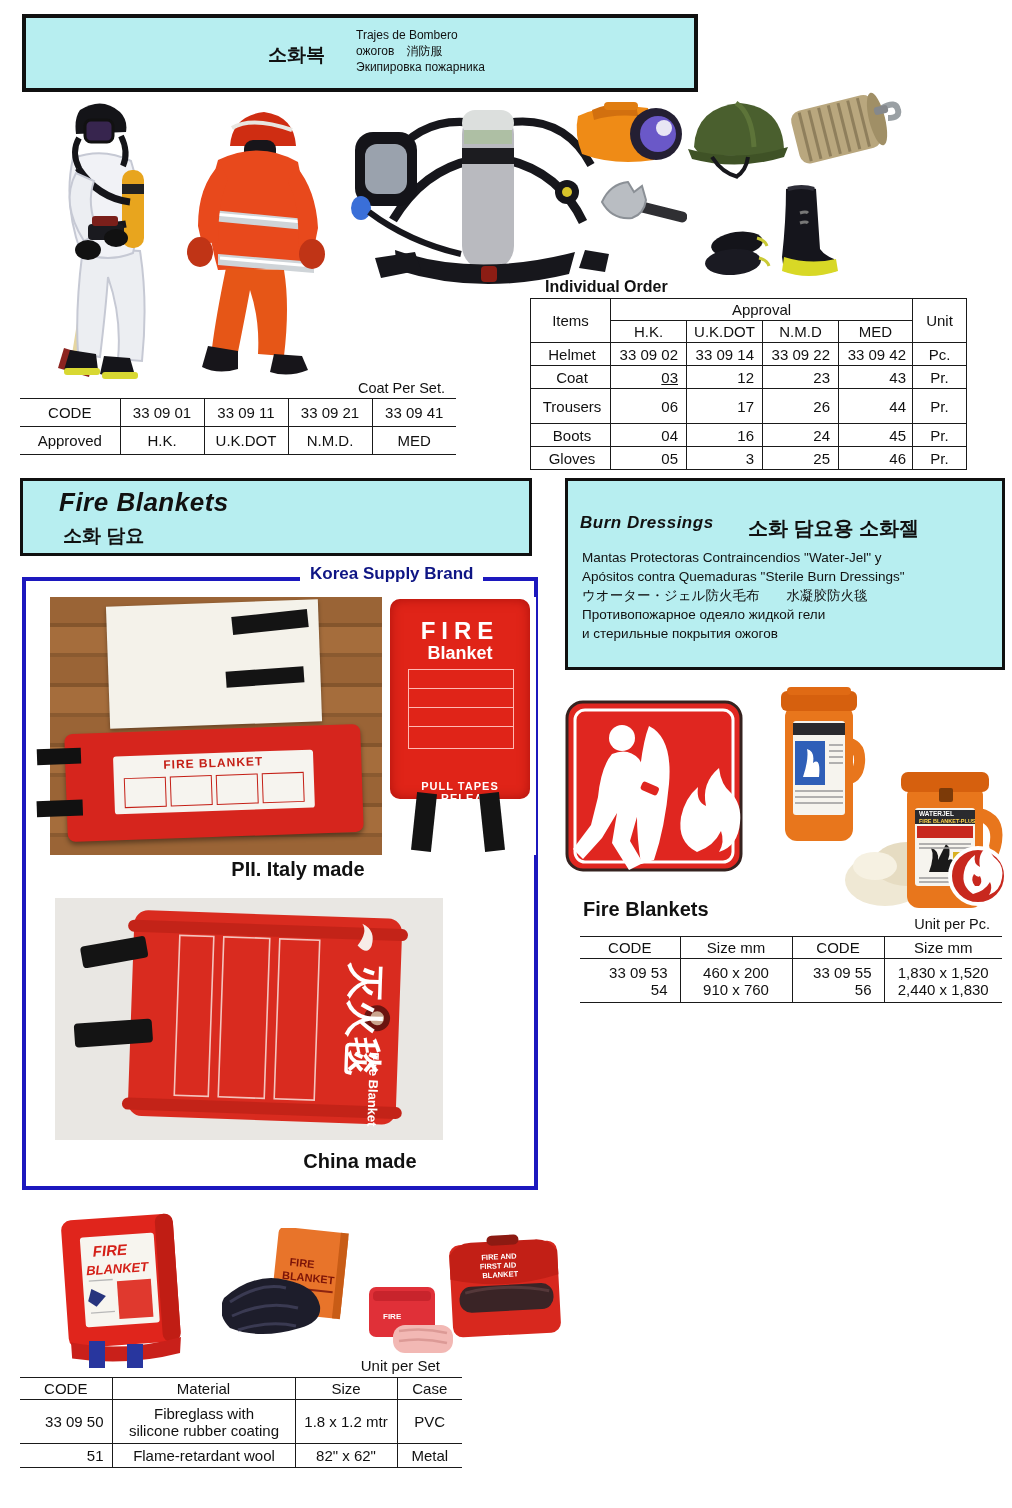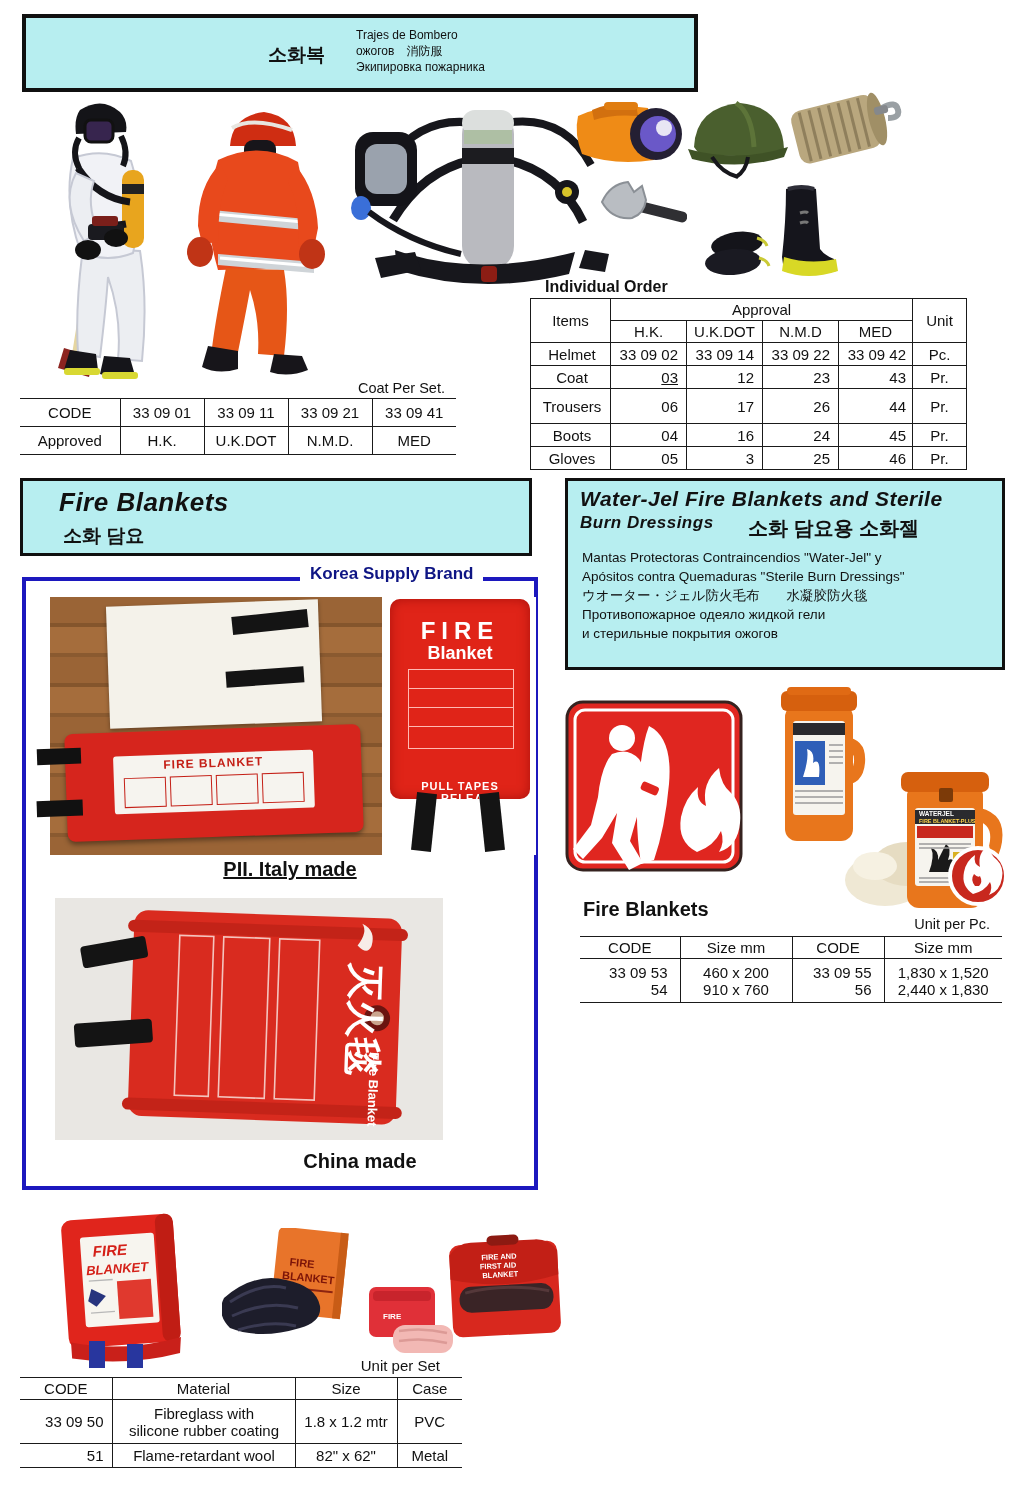--- a/index.html
+++ b/index.html
@@ -263,21 +263,20 @@
     </tr>
   </tbody>
     </table>
 
   <div class="abs cyanbox" style="left:20px;top:478px;width:512px;height:78px;border-width:3px;">
     <span class="abs hdr-title" style="left:36px;top:6px;font-size:26px;">Fire Blankets</span>
     <span class="abs hdr-ko" style="left:40px;top:42px;">소화 담요</span>
   </div>
 
   <div class="abs cyanbox" style="left:565px;top:478px;width:440px;height:192px;border-width:3px;">
-    <div class="abs hdr-title" style="left:12px;top:6px;font-size:21px;">Water-Jel Fire Blankets and Sterile</div>
     <div class="abs hdr-title" style="left:12px;top:32px;font-size:17px;">Burn Dressings</div>
     <div class="abs hdr-ko" style="left:180px;top:34px;font-size:20px;">소화 담요용 소화젤</div>
     <div class="abs hdr-trans" style="left:14px;top:68px;font-size:13.5px;line-height:1.4;">
       <div>Mantas Protectoras Contraincendios "Water-Jel" y</div>
       <div>Apósitos contra Quemaduras "Sterile Burn Dressings"</div>
       <div>ウオーター・ジェル防火毛布　　水凝胶防火毯</div>
       <div>Противопожарное одеяло жидкой гели</div>
       <div>и стерильные покрытия ожогов</div>
     </div>
   </div>
@@ -311,21 +310,21 @@
         <div style="border-bottom:1px solid #ffb9b2;height:18px;"></div>
         <div style="border-bottom:1px solid #ffb9b2;height:18px;"></div>
       </div>
       <div style="color:#fff;font-weight:bold;font-size:11px;text-align:center;margin-top:116px;letter-spacing:1px;">PULL TAPES</div>
       <div style="color:#fff;font-weight:bold;font-size:11px;text-align:center;letter-spacing:1px;">TO RELEASE</div>
     </div>
     <div class="abs" style="left:28px;top:196px;width:20px;height:58px;background:#141414;transform:rotate(6deg);"></div>
     <div class="abs" style="left:96px;top:196px;width:20px;height:58px;background:#141414;transform:rotate(-6deg);"></div>
   </div>
 
-  <div class="abs caption" style="left:120px;top:858px;width:340px;text-decoration:underline;">PII. Italy made</div>
+  <div class="abs caption" style="left:128px;top:858px;width:340px;">PII. Italy made</div>
 
   <div class="abs" style="left:55px;top:898px;width:388px;height:242px;background:#e9e7e3;">
     <svg viewBox="0 0 388 242" width="388" height="242">
       <g transform="rotate(2 200 120)">
         <rect x="76" y="16" width="268" height="206" rx="14" fill="#d92b1f"></rect>
         <rect x="70" y="26" width="280" height="12" rx="6" fill="#c32318"></rect>
         <rect x="70" y="204" width="280" height="12" rx="6" fill="#c32318"></rect>
         <rect x="24" y="48" width="66" height="22" rx="4" fill="#141414" transform="rotate(-12 57 59)"></rect>
         <rect x="20" y="128" width="78" height="24" rx="4" fill="#141414" transform="rotate(-6 59 140)"></rect>
         <rect x="122" y="40" width="34" height="160" fill="none" stroke="#f4c4be" stroke-width="1.6"></rect>

